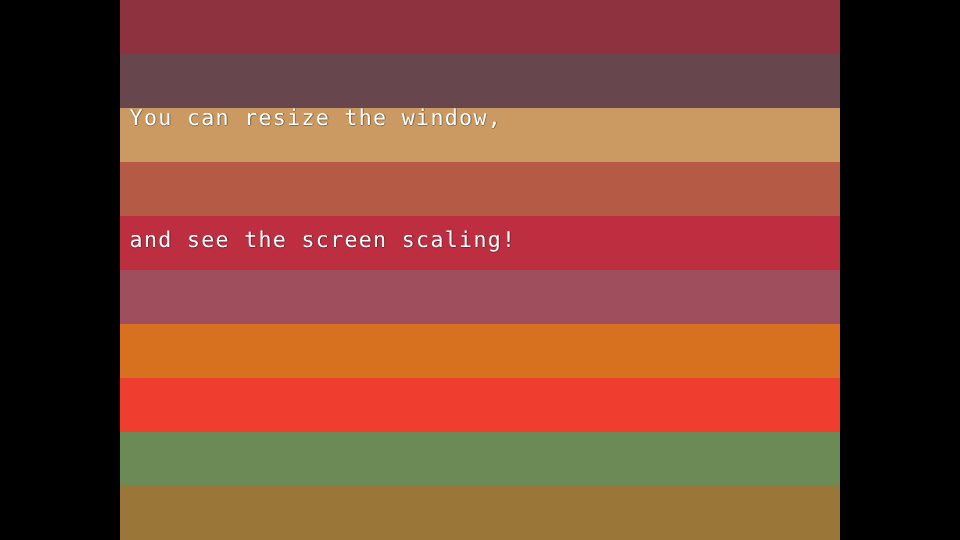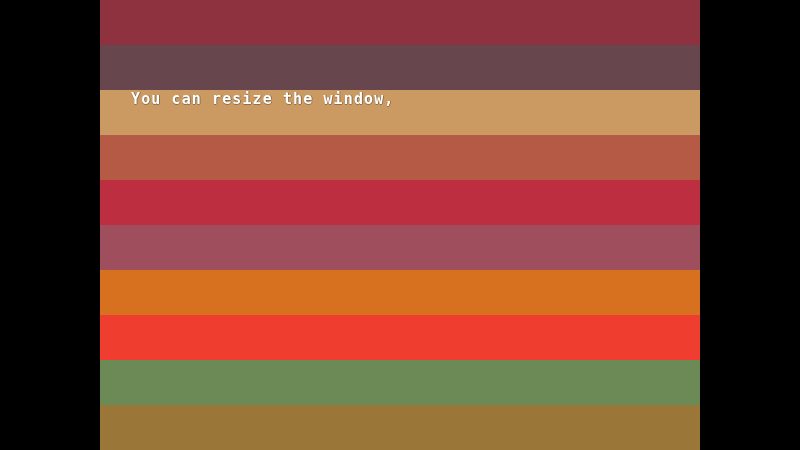--- a/index.html
+++ b/index.html
@@ -54,30 +54,29 @@
     top: 14px;
     z-index: 10;
     line-height: 34px;
     white-space: pre;
     pointer-events: none;
   }
   .msg-line {
     display: block;
     color: #ffffff;
     font-family: "DejaVu Sans Mono", monospace;
-    font-size: 15px;
-    font-weight: bold;
+    font-size: 18px;
+    font-weight: normal;
     letter-spacing: 1.1px;
     text-shadow:
       1px 0 0 rgba(0,0,0,0.28),
       0 1px 0 rgba(0,0,0,0.28);
     -webkit-font-smoothing: none;
     font-smooth: never;
     image-rendering: pixelated;
-    margin-left: 23px;
   }
 </style>
 </head>
 <body style="width: 800px; height: 450px;">
 
 <div id="screen" style="width: 800px; height: 450px; background: rgb(0, 0, 0);">
 
   <div class="pillar left" style="background: rgb(0, 0, 0); height: 450px; left: 0px; width: 100px;"></div>
 
   <div class="pillar right" style="background: rgb(0, 0, 0); height: 450px; left: 700px; width: 100px;"></div>
@@ -92,16 +91,17 @@
         <div class="band" style="top: 180px; height: 45px; background: rgb(189, 47, 64); width: 600px;"></div>
         <div class="band" style="top: 225px; height: 45px; background: rgb(158, 78, 93); width: 600px;"></div>
         <div class="band" style="top: 270px; height: 45px; background: rgb(215, 113, 31); width: 600px;"></div>
         <div class="band" style="top: 315px; height: 45px; background: rgb(239, 62, 48); width: 600px;"></div>
         <div class="band" style="top: 360px; height: 45px; background: rgb(107, 138, 86); width: 600px;"></div>
         <div class="band" style="top: 405px; height: 45px; background: rgb(154, 119, 57); width: 600px;"></div>
       </div>
 
     <div id="message">
       <span class="msg-line" style="color: rgb(255, 255, 255);">You can resize the window,</span>
+      <span class="msg-line" style="color: rgb(255, 255, 255);">and see the screen scaling!</span>
     </div>
 
   </div>
 </div>
 
 </body></html>

